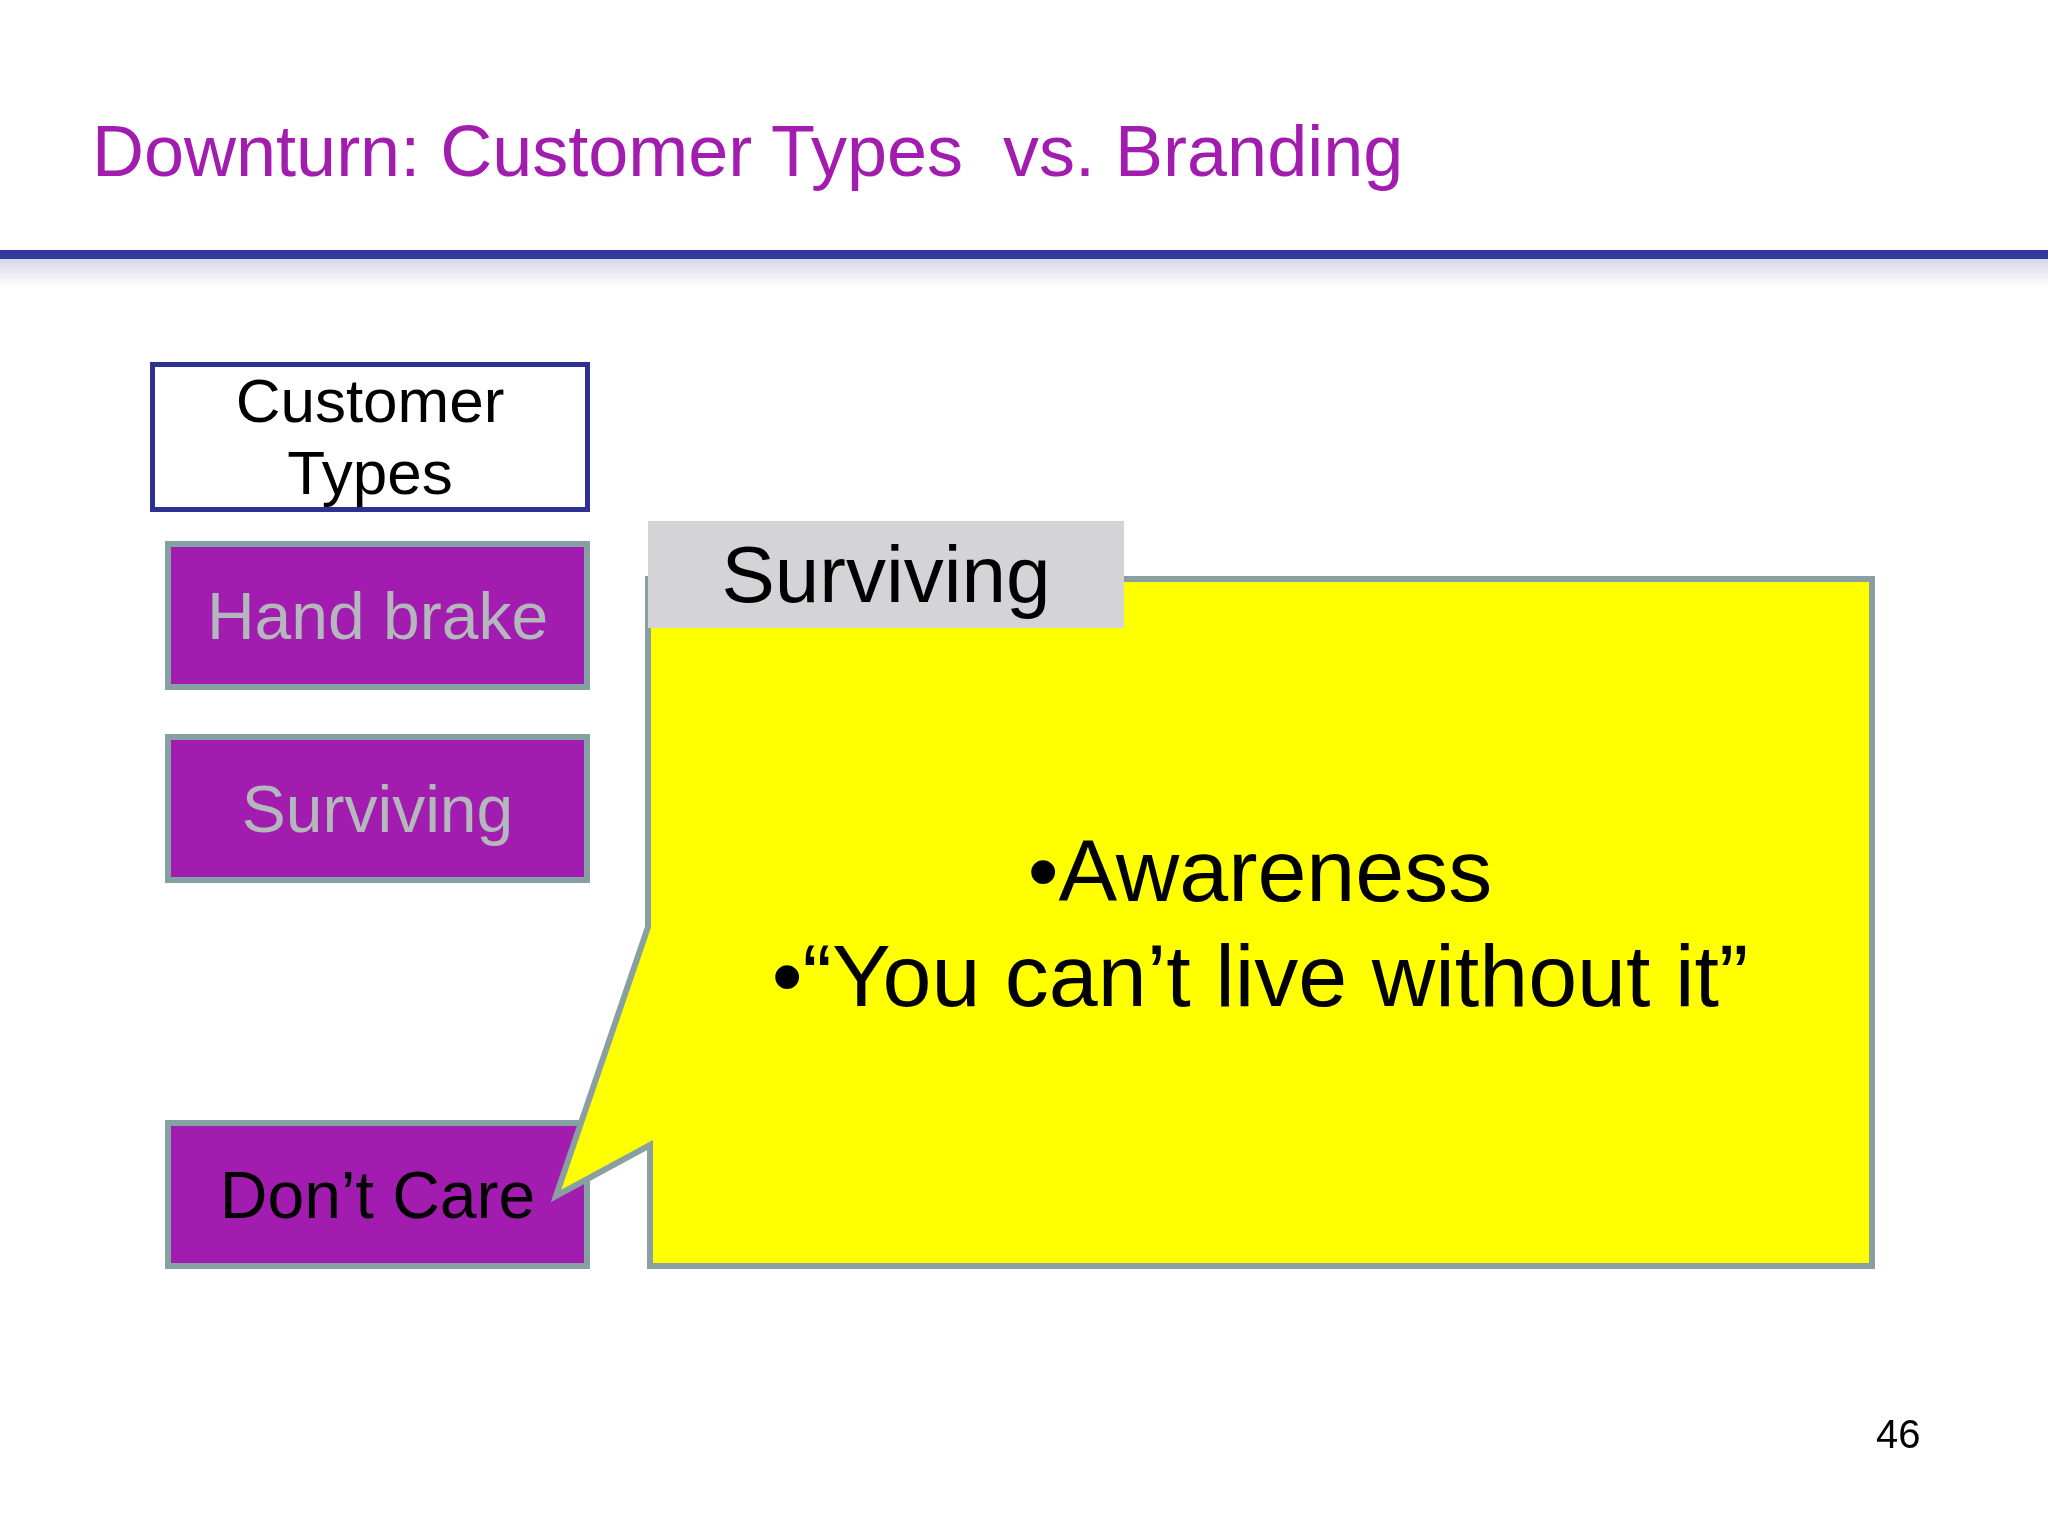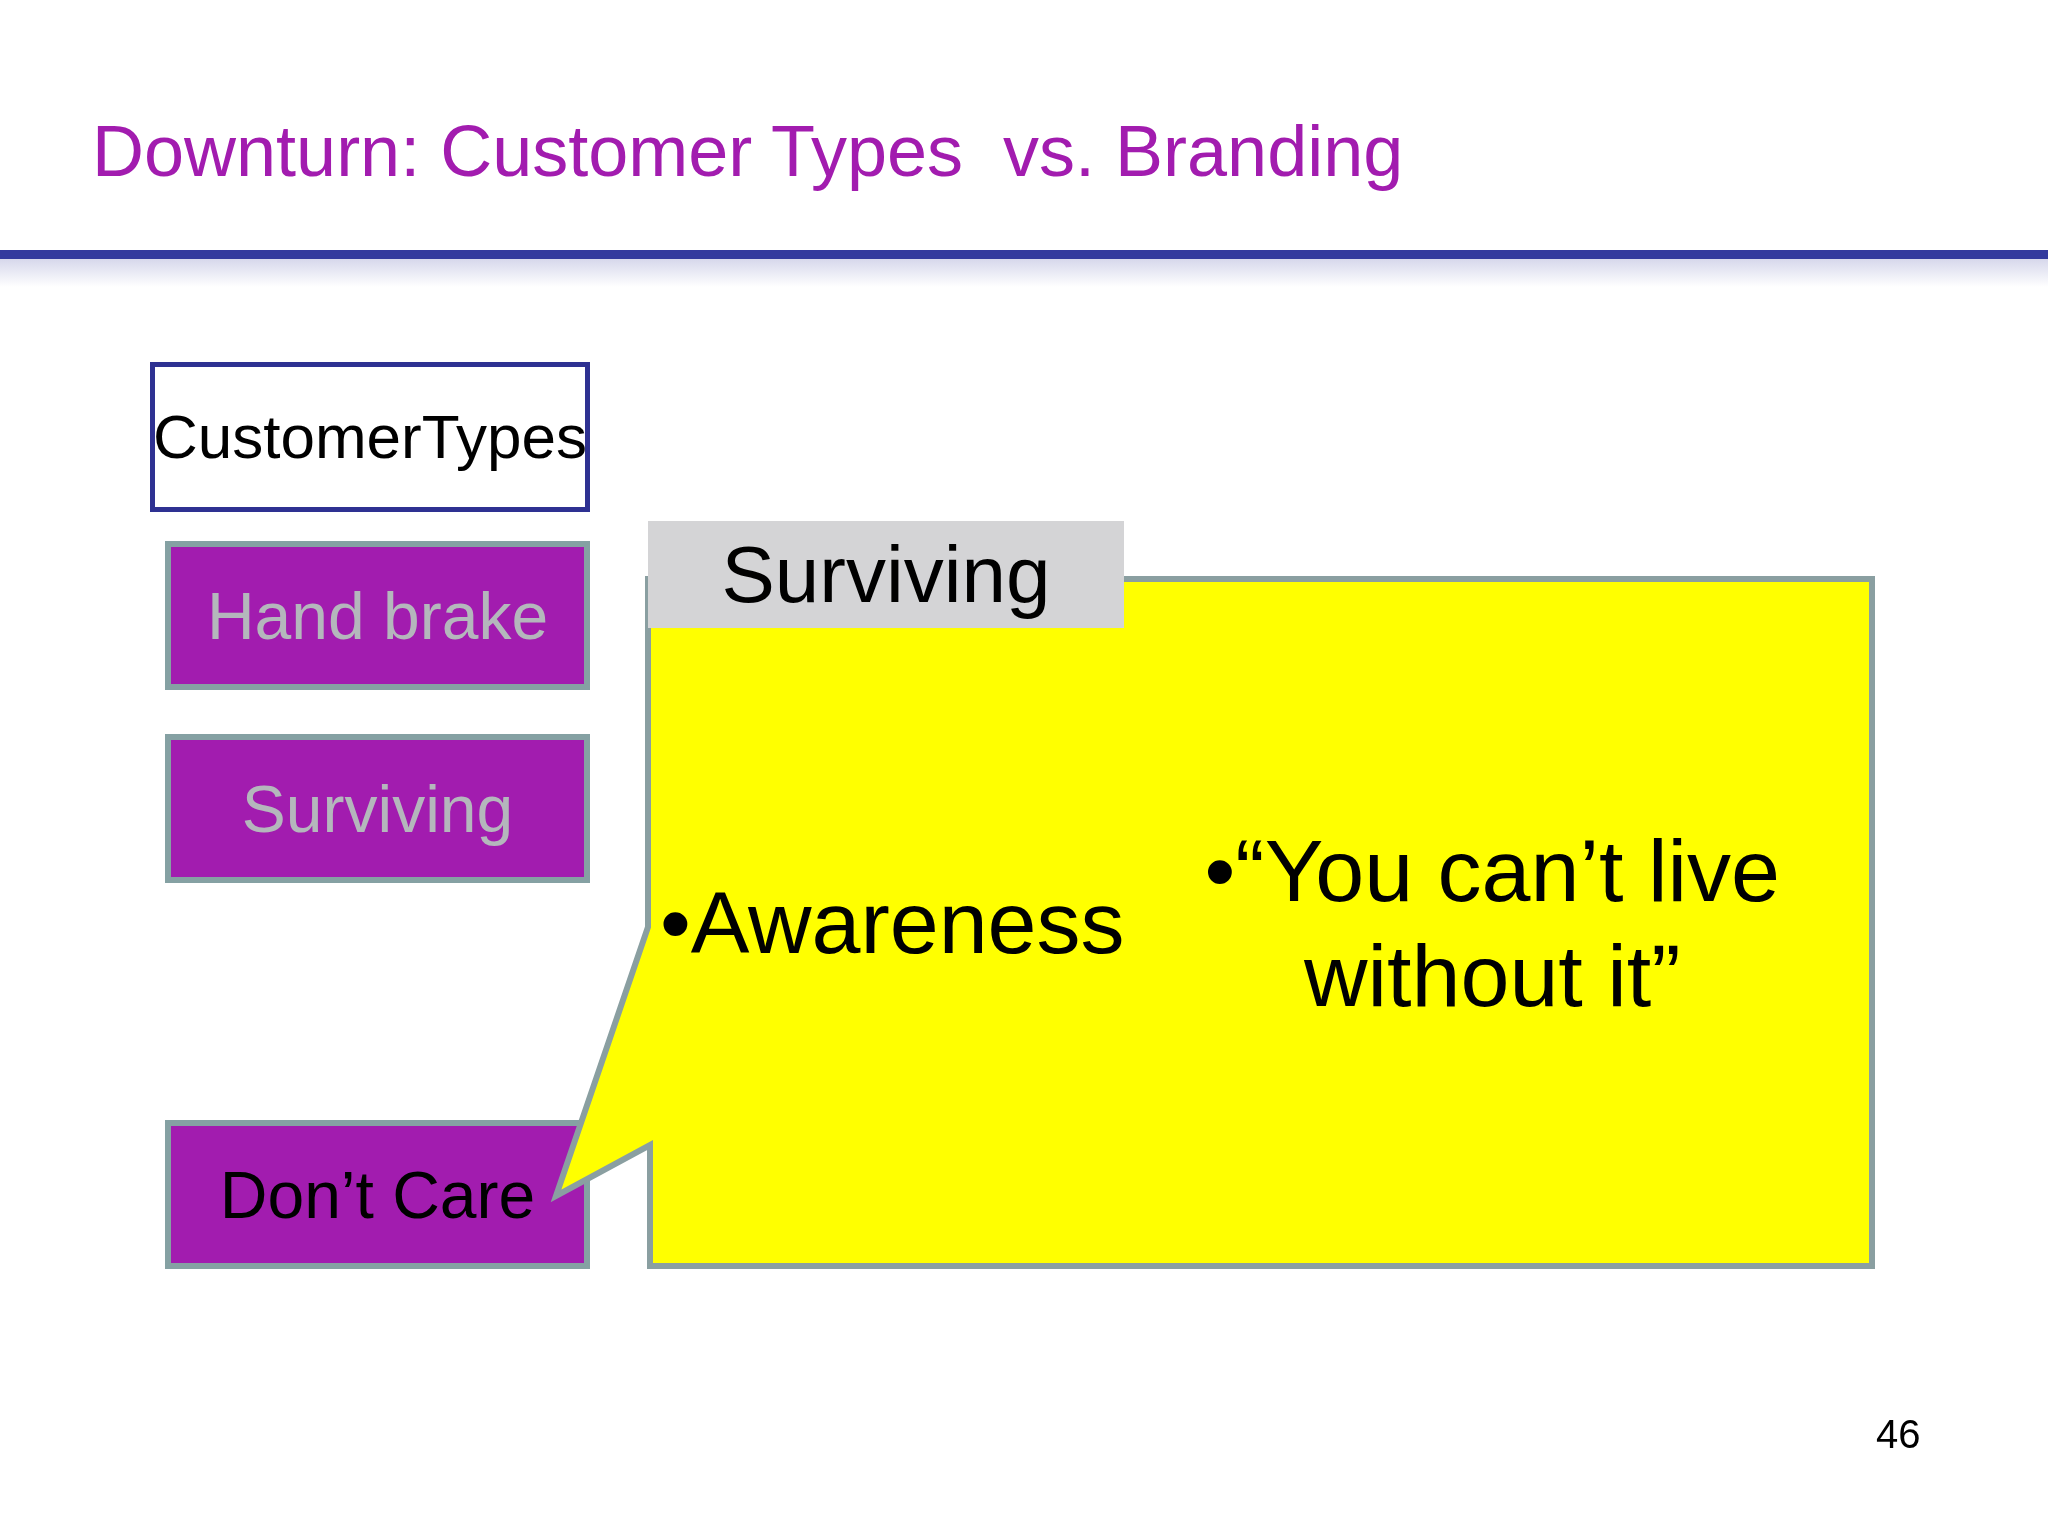--- a/index.html
+++ b/index.html
@@ -28,21 +28,21 @@
   #divider-shadow{
     left:0;top:259px;width:2048px;height:28px;
     background:linear-gradient(to bottom, rgba(51,58,158,0.20), rgba(51,58,158,0));
     z-index:0;
   }
   #customer-types-box{
     left:150px;top:362px;width:440px;height:150px;
     border:5px solid #2e3192;
     background:#ffffff;
     box-sizing:border-box;
-    display:flex;flex-direction:row;align-items:center;justify-content:center;
+    display:flex;flex-direction:column;align-items:center;justify-content:center;
     font-size:62px;line-height:72px;
     text-align:center;
     z-index:2;
   }
   .type-box{
     left:165px;width:425px;height:149px;
     border:6px solid #85a1a3;
     background:#a21caf;
     box-sizing:border-box;
     display:flex;align-items:center;justify-content:center;
@@ -61,21 +61,21 @@
     z-index:3;
   }
   #callout-shape{
     fill:#ffff00;
     stroke:#8a9fa1;
     stroke-width:6px;
     stroke-linejoin:miter;
   }
   #callout-text{
     left:660px;top:579px;width:1200px;height:687px;
-    display:flex;flex-direction:row;align-items:center;justify-content:center;
+    display:flex;flex-direction:column;align-items:center;justify-content:center;
     font-size:88px;line-height:105px;
     text-align:center;
     z-index:4;
   }
   #essentials-tab{
     left:648px;top:521px;width:476px;height:107px;
     background:#d4d4d6;
     display:flex;align-items:center;justify-content:center;
     font-size:80px;
     z-index:5;

